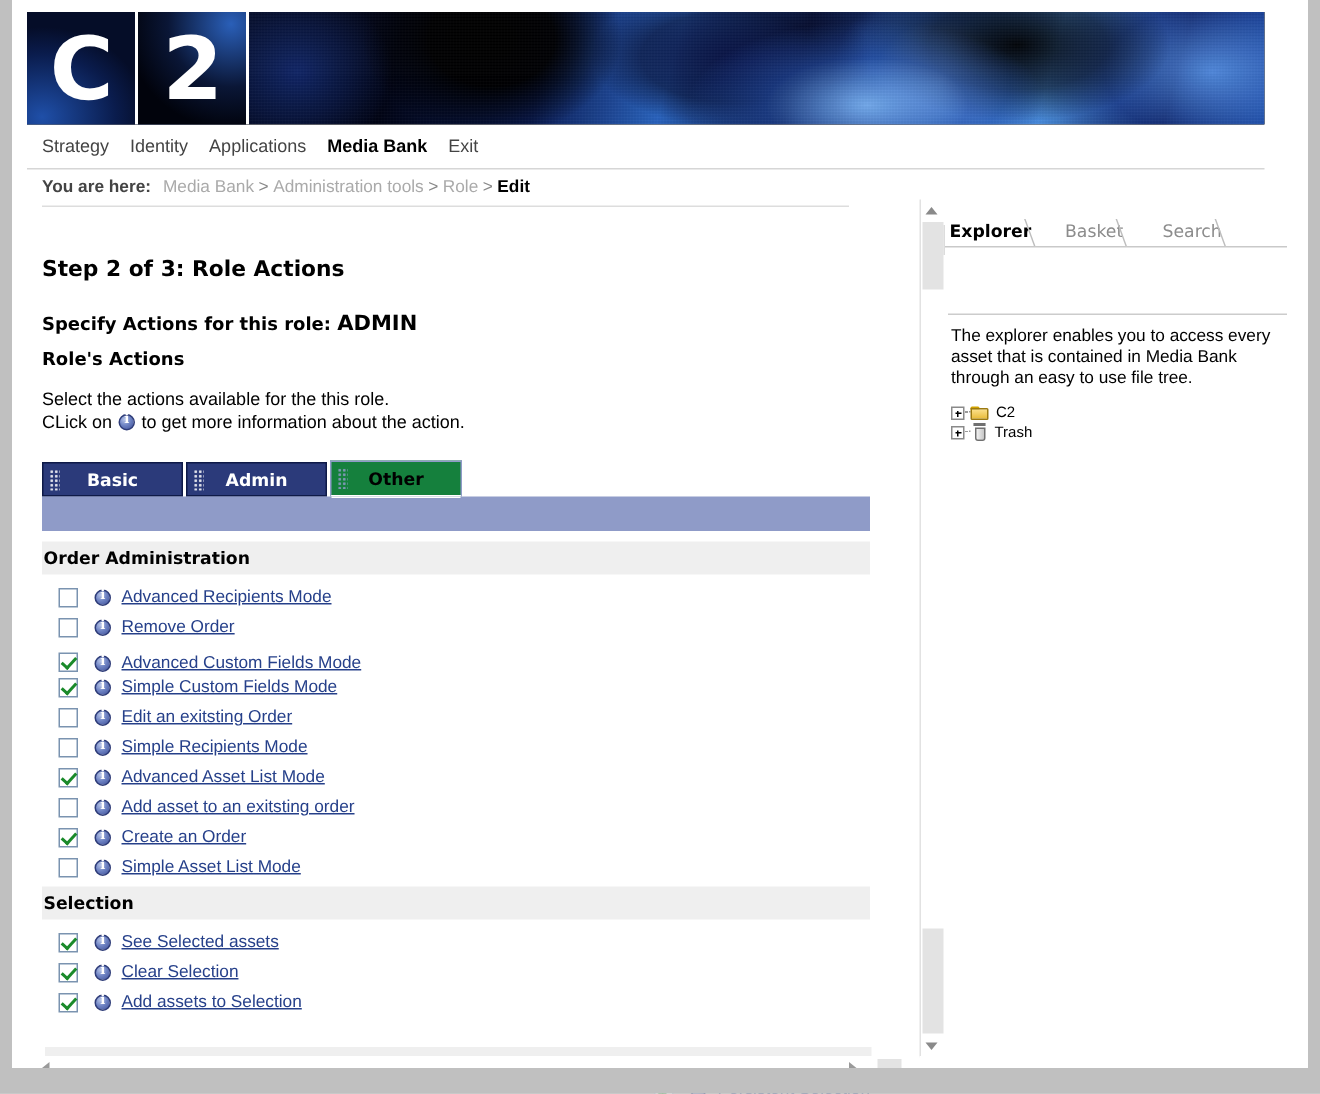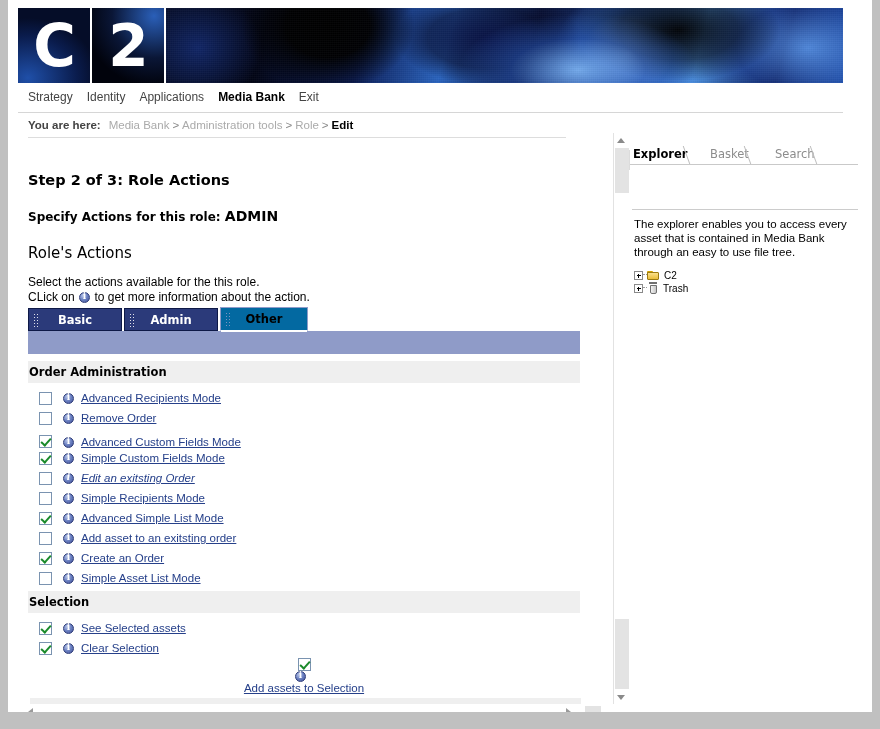--- a/index.html
+++ b/index.html
@@ -152,23 +152,23 @@
     font-family: "DejaVu Sans", sans-serif;
   }
   .specify {
     font-size: 12px;
     font-weight: bold;
     margin-top: 20px;
     font-family: "DejaVu Sans", sans-serif;
   }
   .specify .rolename { font-size: 14px; }
   .section-title {
-    font-size: 15px;
-    font-weight: normal;
-    margin-top: 20px;
+    font-size: 12px;
+    font-weight: bold;
+    margin-top: 8px;
     font-family: "DejaVu Sans", sans-serif;
   }
   .helptext {
     font-size: 12px;
     margin-top: 13px;
     line-height: 15px;
     color: #000;
   }
   .helptext .inline-info { vertical-align: -2px; margin: 0 1px; }
 
@@ -224,21 +224,21 @@
     background-size: 3px 3px;
     opacity: .85;
   }
   .tab-inactive {
     background: #2b3a7a;
     border: 1px solid #0e1947;
     border-bottom: 1px solid #0e1947;
     color: #ffffff;
   }
   .tab-active {
-    background: #0369a1;
+    background: #15803d;
     border-left: 1px solid #8f9bc8;
     border-top: 1px solid #8f9bc8;
     border-right: 1px solid #8f9bc8;
     border-bottom: 1px solid #ffffff;
     color: #000000;
     height: 24px;
   }
   .tab-active .grip { color: #8f9bc8; }
   .tabs-fill {
     position: absolute;
@@ -646,34 +646,34 @@
         <div class="opt-row" style="top: 428px; align-items: flex-end;">
           <span class="opt-check checked"></span>
           <span class="info-icon opt-info"></span>
           <span class="opt-label">Advanced Custom Fields Mode</span>
         </div>
         <div class="opt-row" style="top: 448px;">
           <span class="opt-check checked"></span>
           <span class="info-icon opt-info"></span>
           <span class="opt-label">Simple Custom Fields Mode</span>
         </div>
-        <div class="opt-row" style="top: 468px; font-style: italic;">
+        <div class="opt-row" style="top: 468px;">
           <span class="opt-check"></span>
           <span class="info-icon opt-info"></span>
           <span class="opt-label">Edit an exitsting Order</span>
         </div>
         <div class="opt-row" style="top: 488px;">
           <span class="opt-check"></span>
           <span class="info-icon opt-info"></span>
           <span class="opt-label">Simple Recipients Mode</span>
         </div>
         <div class="opt-row" style="top: 508px;">
           <span class="opt-check checked"></span>
           <span class="info-icon opt-info"></span>
-          <span class="opt-label">Advanced Simple List Mode</span>
+          <span class="opt-label">Advanced Asset List Mode</span>
         </div>
         <div class="opt-row" style="top: 528px;">
           <span class="opt-check"></span>
           <span class="info-icon opt-info"></span>
           <span class="opt-label">Add asset to an exitsting order</span>
         </div>
         <div class="opt-row" style="top: 548px;">
           <span class="opt-check checked"></span>
           <span class="info-icon opt-info"></span>
           <span class="opt-label">Create an Order</span>
@@ -689,21 +689,21 @@
         <div class="opt-row" style="top: 618px;">
           <span class="opt-check checked"></span>
           <span class="info-icon opt-info"></span>
           <span class="opt-label">See Selected assets</span>
         </div>
         <div class="opt-row" style="top: 638px;">
           <span class="opt-check checked"></span>
           <span class="info-icon opt-info"></span>
           <span class="opt-label">Clear Selection</span>
         </div>
-        <div class="opt-row" style="top: 658px; flex-direction: column;">
+        <div class="opt-row" style="top: 658px;">
           <span class="opt-check checked"></span>
           <span class="info-icon opt-info"></span>
           <span class="opt-label">Add assets to Selection</span>
         </div>
         <div class="opt-row" style="top: 716px; justify-content: flex-end;">
           <span class="opt-check checked"></span>
           <span class="info-icon opt-info"></span>
           <span class="opt-label">Persistent Selection</span>
         </div>
       </div>

